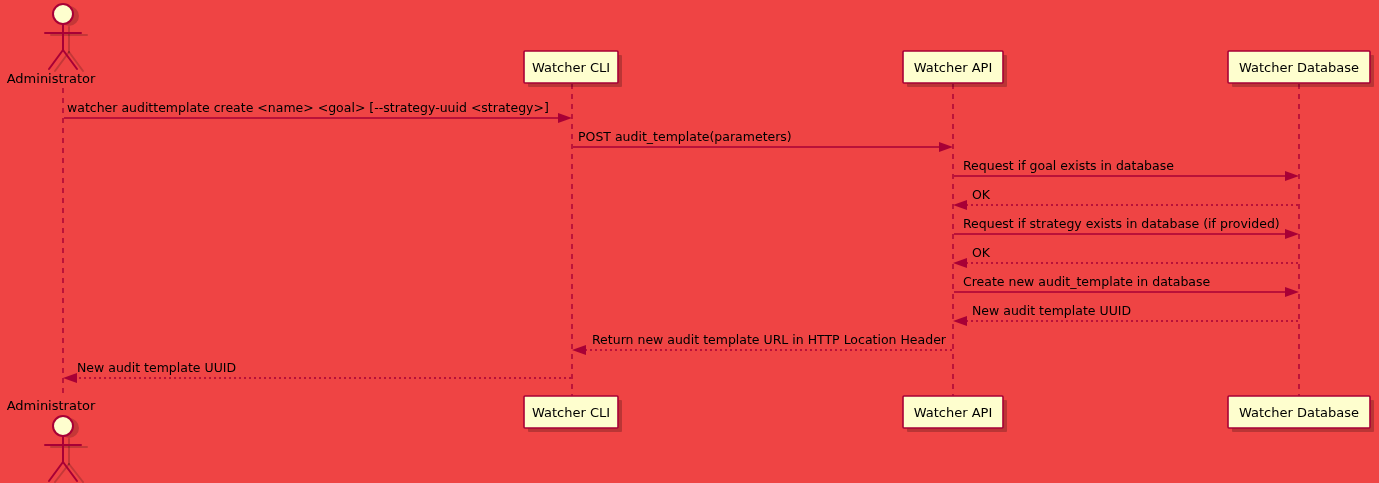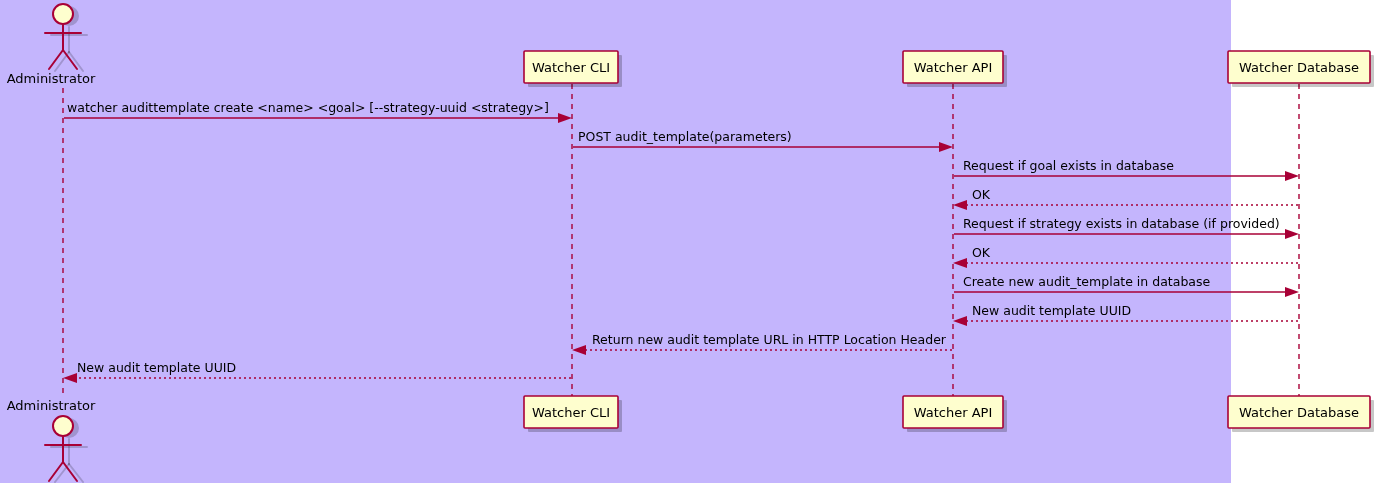--- a/index.html
+++ b/index.html
@@ -8,23 +8,23 @@
     background: #FFFFFF;
   }
   body {
     font-family: "DejaVu Sans", sans-serif;
     width: 1379px;
     height: 483px;
     overflow: hidden;
   }
   #diagram-root {
     position: relative;
-    width: 1231px;
+    width: 1379px;
     height: 483px;
-    background: #c4b5fd;
+    background: #ef4444;
   }
   #seq-svg {
     position: absolute;
     top: 0;
     left: 0;
     width: 1379px;
     height: 483px;
   }
   .msg-label {
     font-family: "DejaVu Sans", sans-serif;

